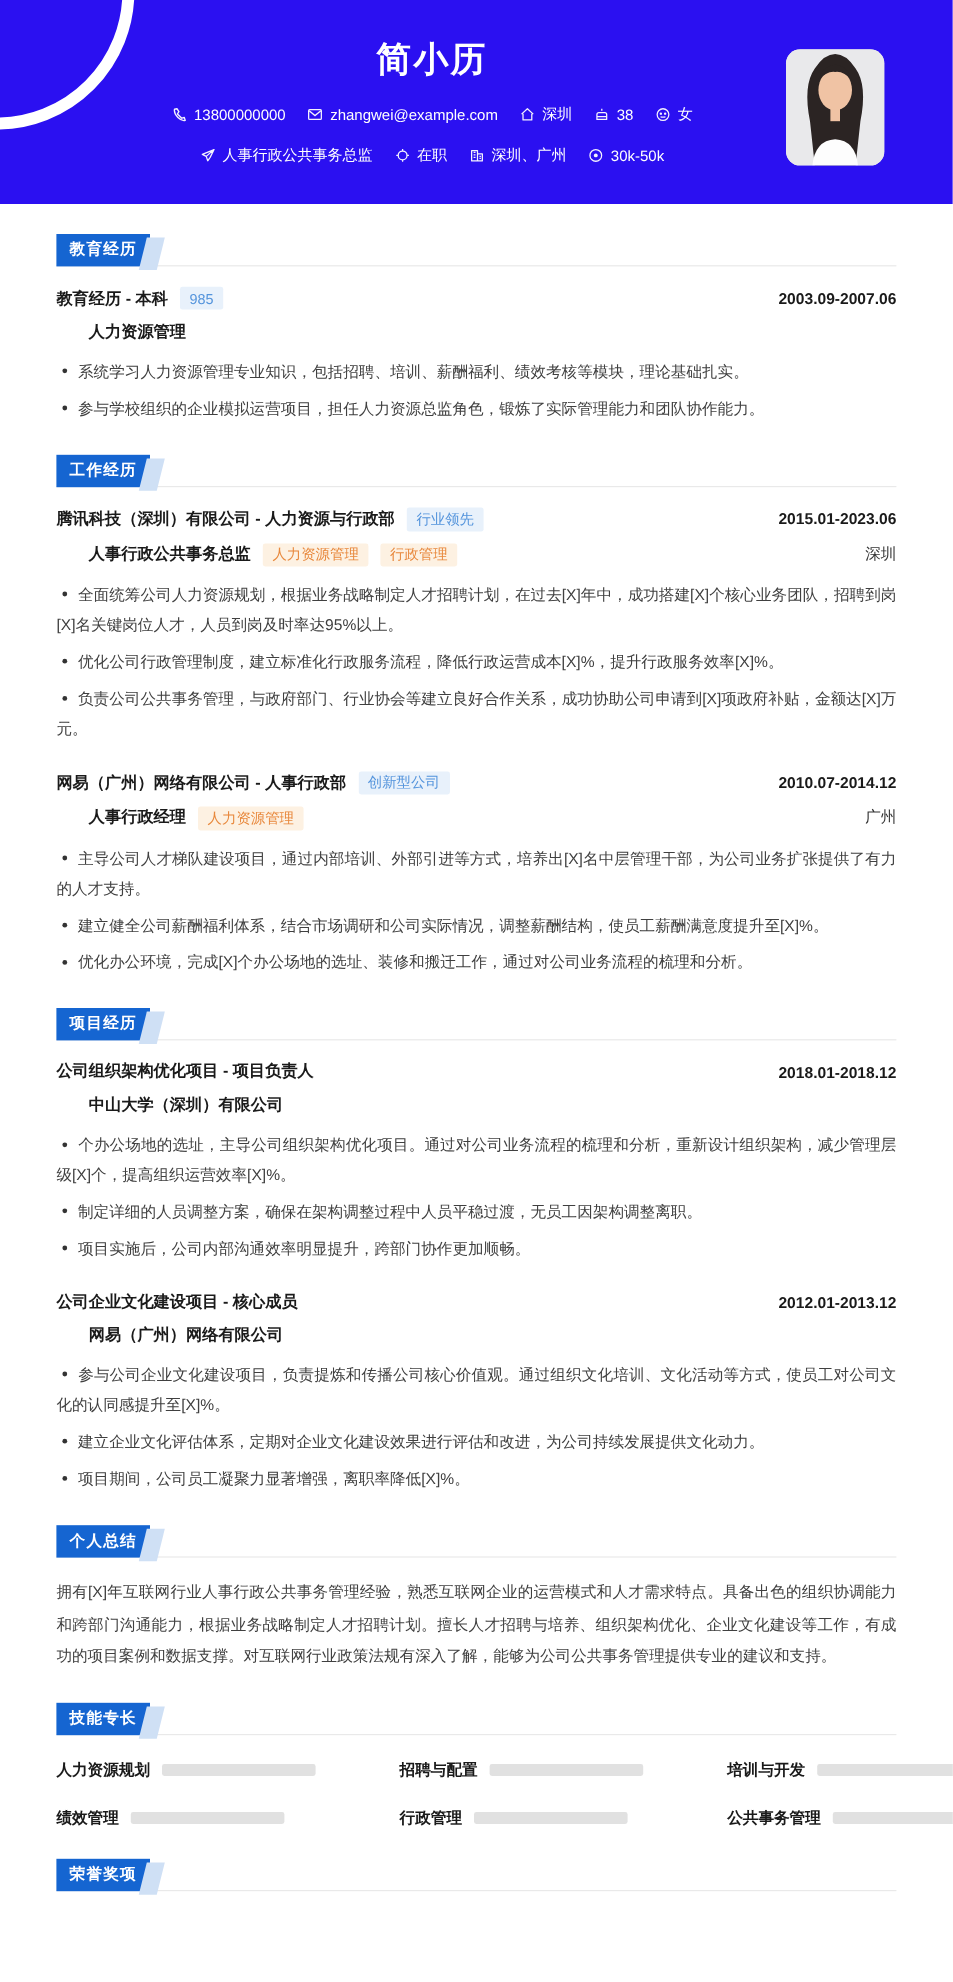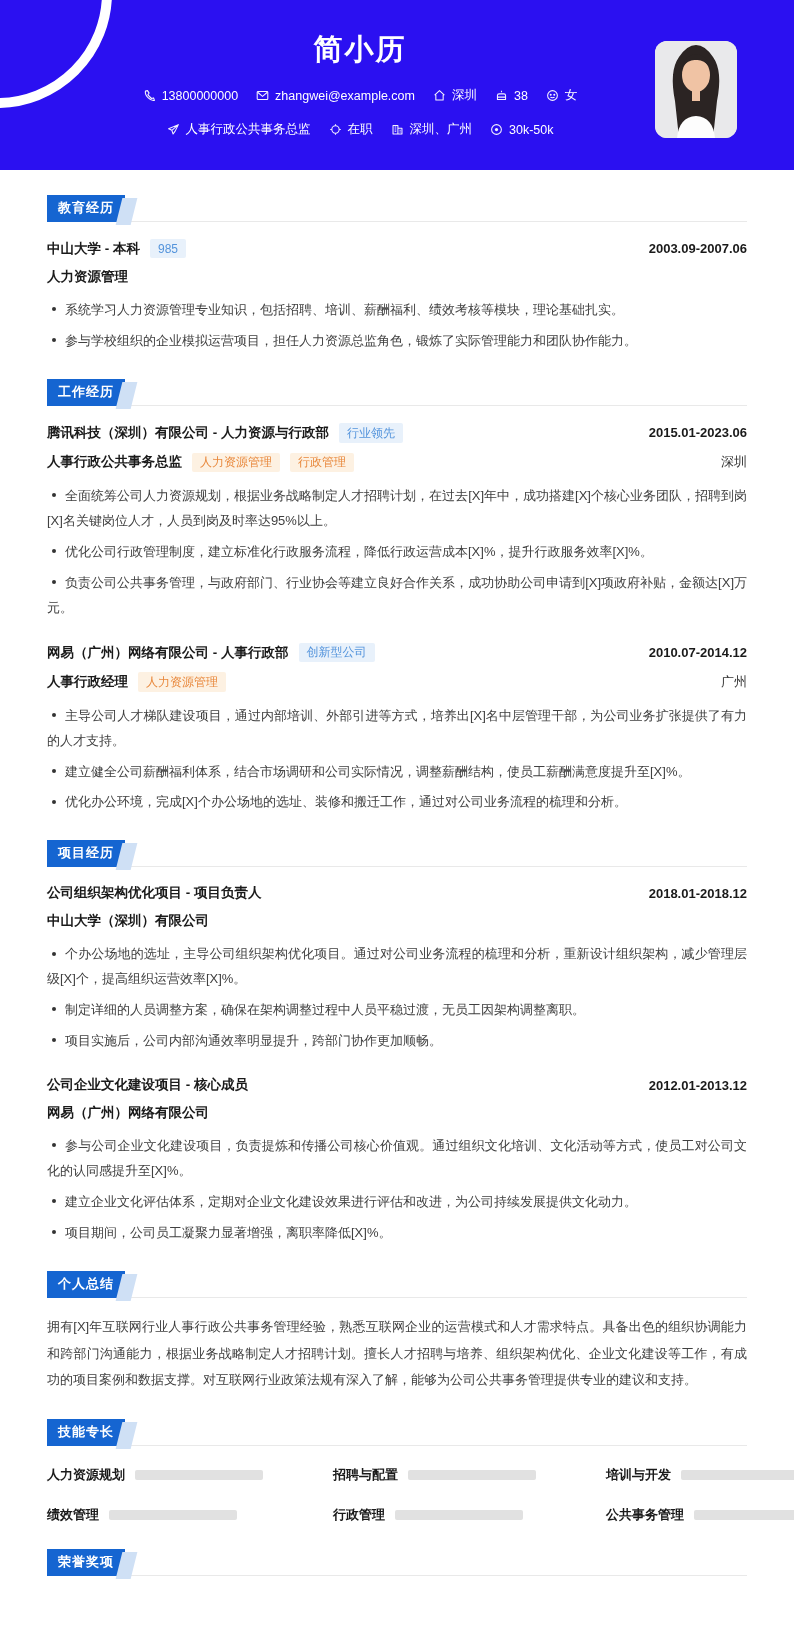--- a/index.html
+++ b/index.html
@@ -62,21 +62,21 @@
   .tag::after{
     content:"";position:absolute;top:3px;right:-9px;bottom:-3px;width:15px;
     background:var(--tag-echo);transform:skewX(-14deg);z-index:-1;
   }
   .entry{margin-top:17px;}
   .entry-title-row{
     display:flex;align-items:center;gap:10px;margin-bottom:10px;
   }
   .entry-title{font-size:13.5px;font-weight:700;color:var(--text-strong);}
   .entry-date{margin-left:auto;font-weight:700;color:var(--text-strong);font-size:13px;}
-  .entry-sub-row{display:flex;align-items:center;gap:10px;margin-bottom:12px;}
+  .entry-sub-row{display:flex;gap:10px;margin-bottom:12px;margin-left:27px;}
   .entry-sub{font-size:13.5px;font-weight:700;color:var(--text-strong);}
   .entry-loc{margin-left:auto;font-size:13px;color:#333;}
   .badge{
     font-size:12px;padding:2.5px 8px;border-radius:2px;line-height:1.2;white-space:nowrap;
   }
   .badge.blue{background:var(--badge-blue-bg);color:var(--badge-blue-text);}
   .badge.orange{background:var(--badge-orange-bg);color:var(--badge-orange-text);}
   .bullets{margin-top:2px;}
   .bullet{
     text-align:justify;line-height:1.92;margin-bottom:6px;color:var(--text-main);
@@ -205,21 +205,21 @@
 </div>
 
 <div class="content">
 
   <div class="section">
     <div class="section-head">
       <span class="tag">教育经历</span>
     </div>
     <div class="entry">
       <div class="entry-title-row">
-        <span class="entry-title">中山大学 - 本科</span>
+        <span class="entry-title">教育经历 - 本科</span>
         <span class="badge blue">985</span>
         <span class="entry-date">2003.09-2007.06</span>
       </div>
       <div class="entry-sub-row">
         <span class="entry-sub">人力资源管理</span>
       </div>
       <div class="bullets">
         <div class="bullet"><span class="dot"></span><span>系统学习人力资源管理专业知识，包括招聘、培训、薪酬福利、绩效考核等模块，理论基础扎实。</span></div>
         <div class="bullet"><span class="dot"></span><span>参与学校组织的企业模拟运营项目，担任人力资源总监角色，锻炼了实际管理能力和团队协作能力。</span></div>
       </div>

